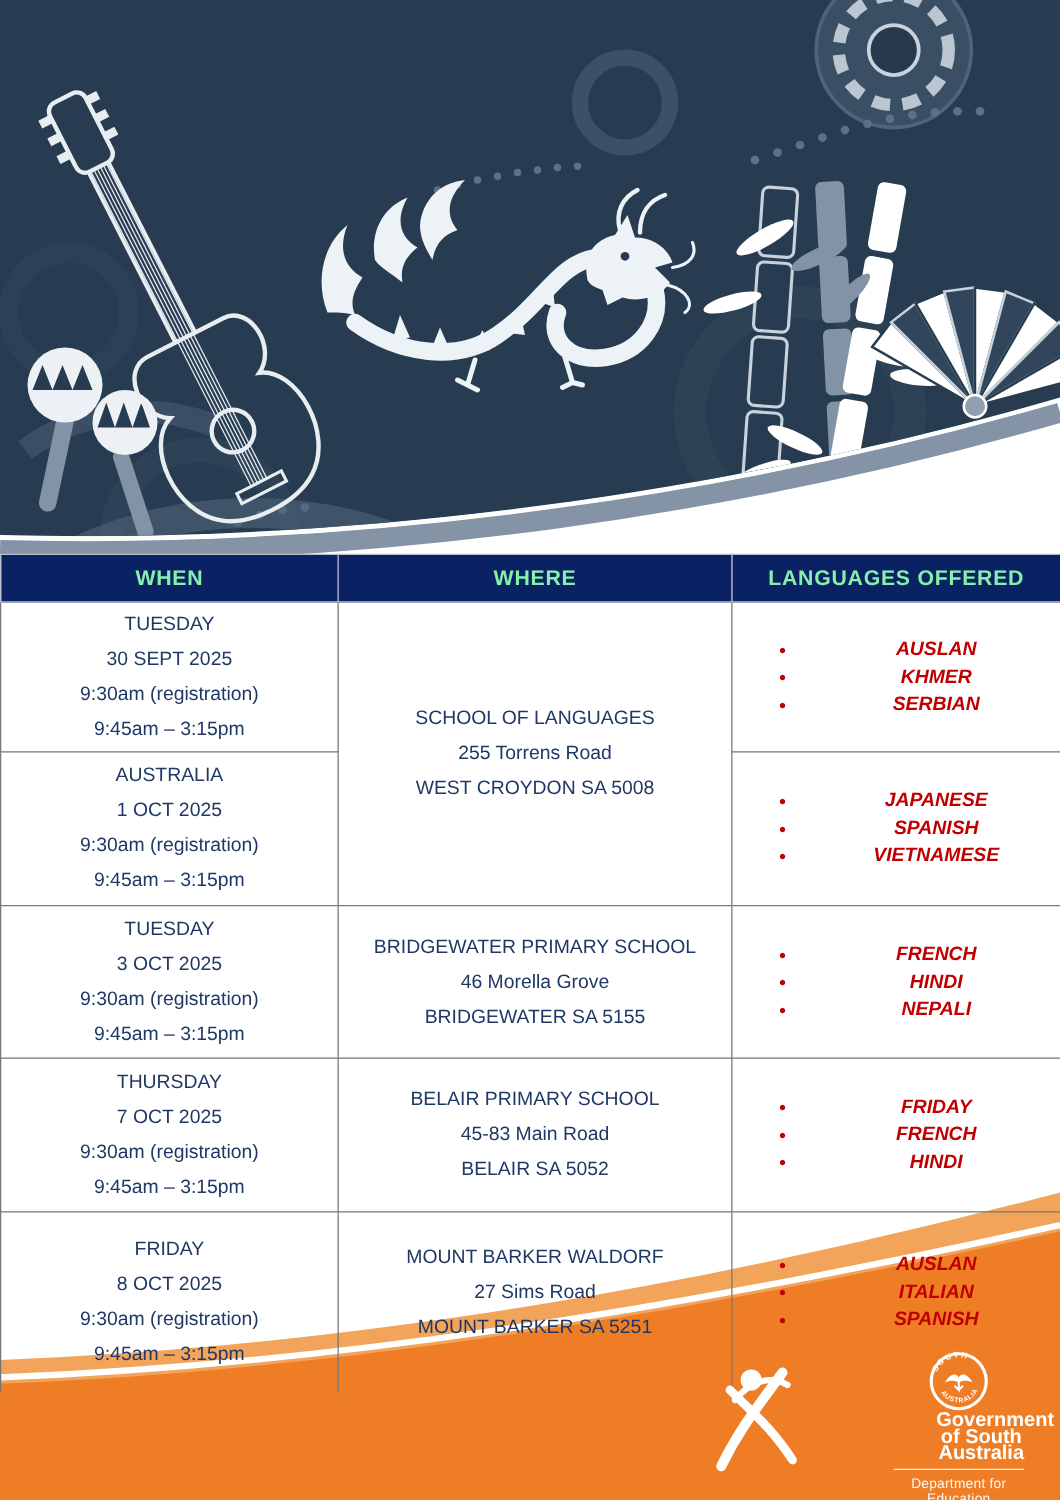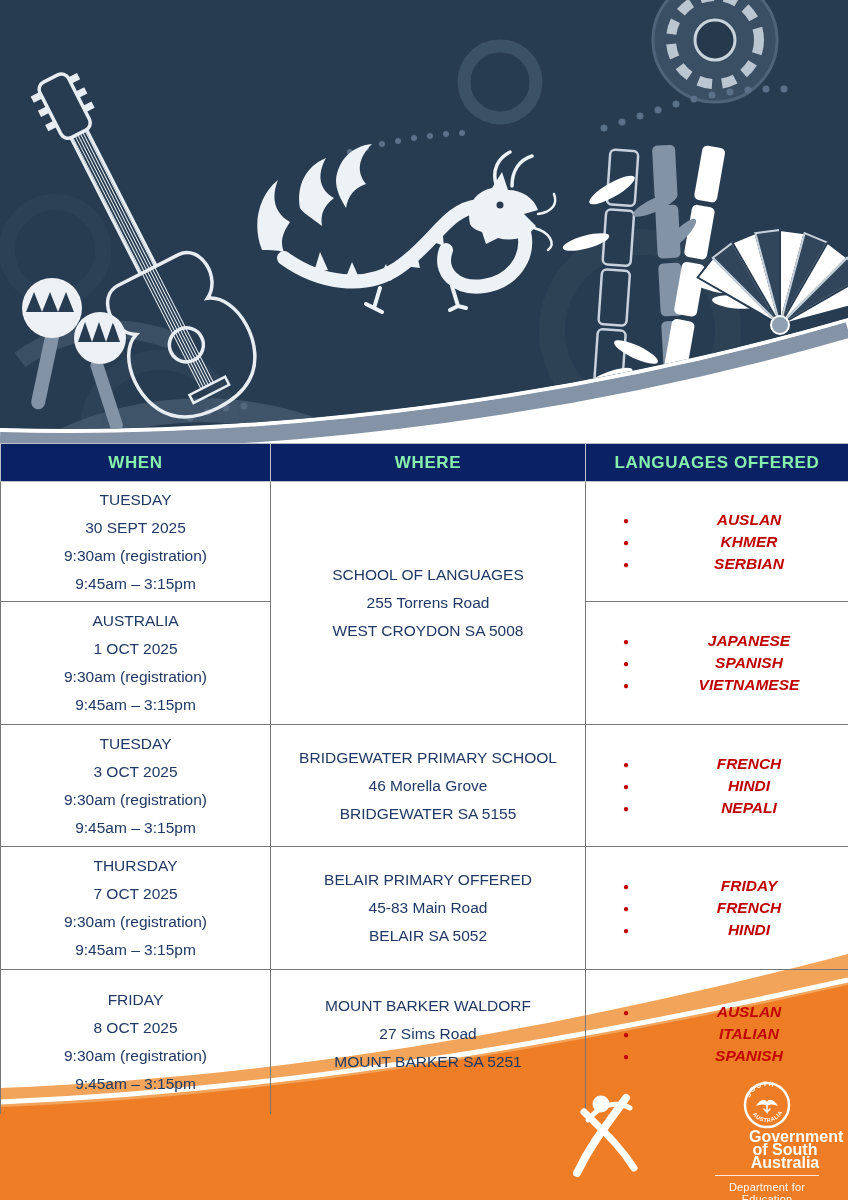--- a/index.html
+++ b/index.html
@@ -298,21 +298,21 @@
         </td>
       </tr>
       <tr class="row-d">
         <td class="when-cell">
           <p class="b">THURSDAY</p>
           <p class="b">7 OCT 2025</p>
           <p>9:30am (registration)</p>
           <p>9:45am – 3:15pm</p>
         </td>
         <td class="where-cell">
-          <p class="b">BELAIR PRIMARY OFFERED</p>
+          <p class="b">BELAIR PRIMARY SCHOOL</p>
           <p>45-83 Main Road</p>
           <p class="b">BELAIR SA 5052</p>
         </td>
         <td class="lang-cell">
           <ul class="lang-list">
             <li>FRIDAY</li>
             <li>FRENCH</li>
             <li>HINDI</li>
           </ul>
         </td>

